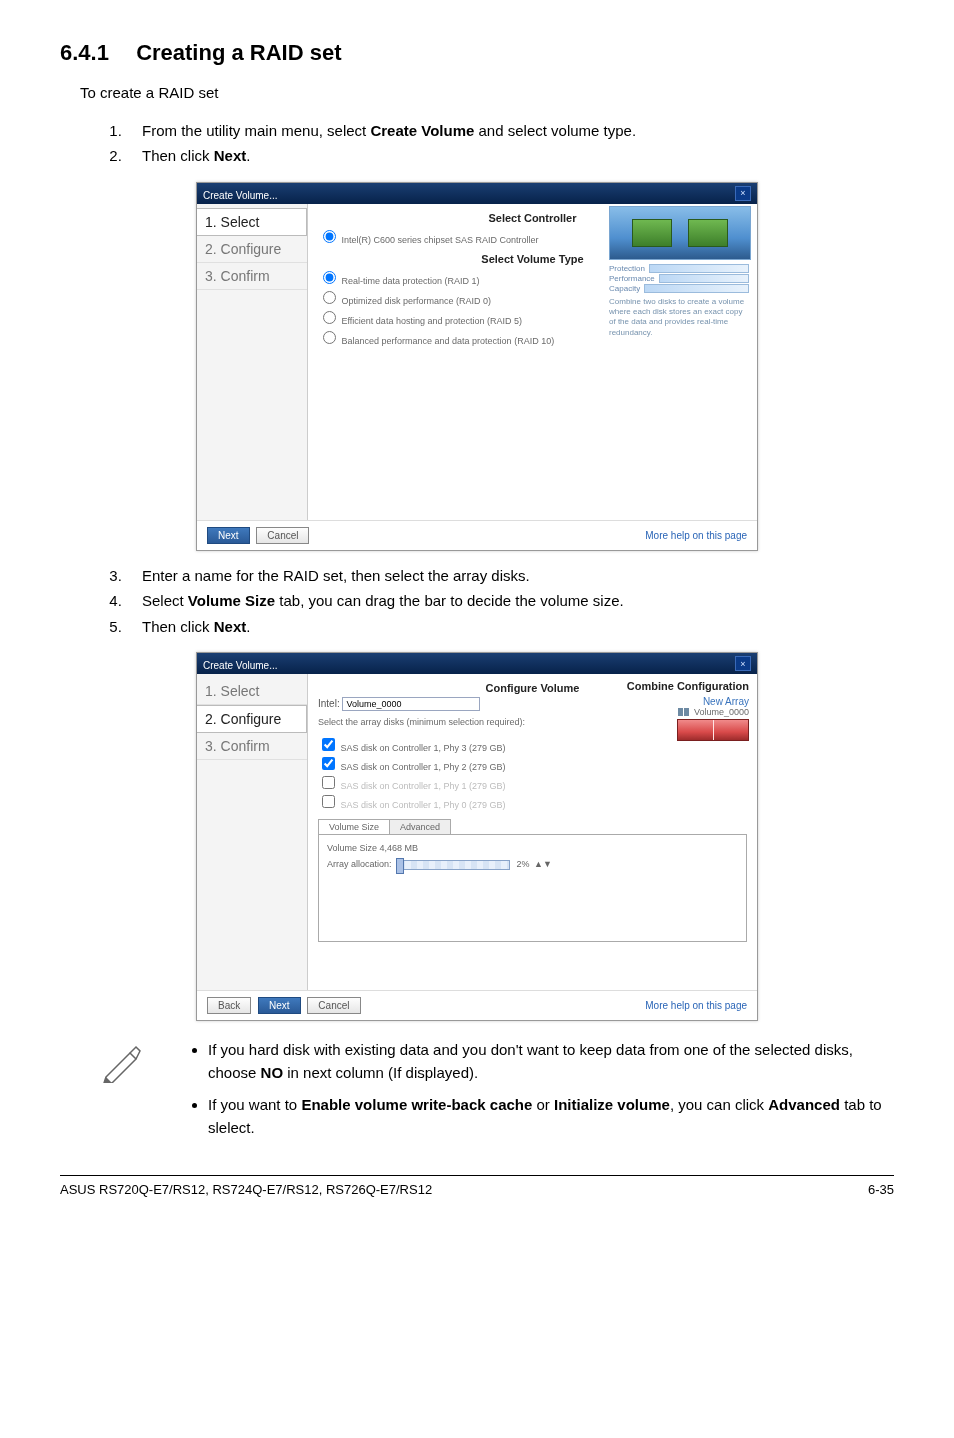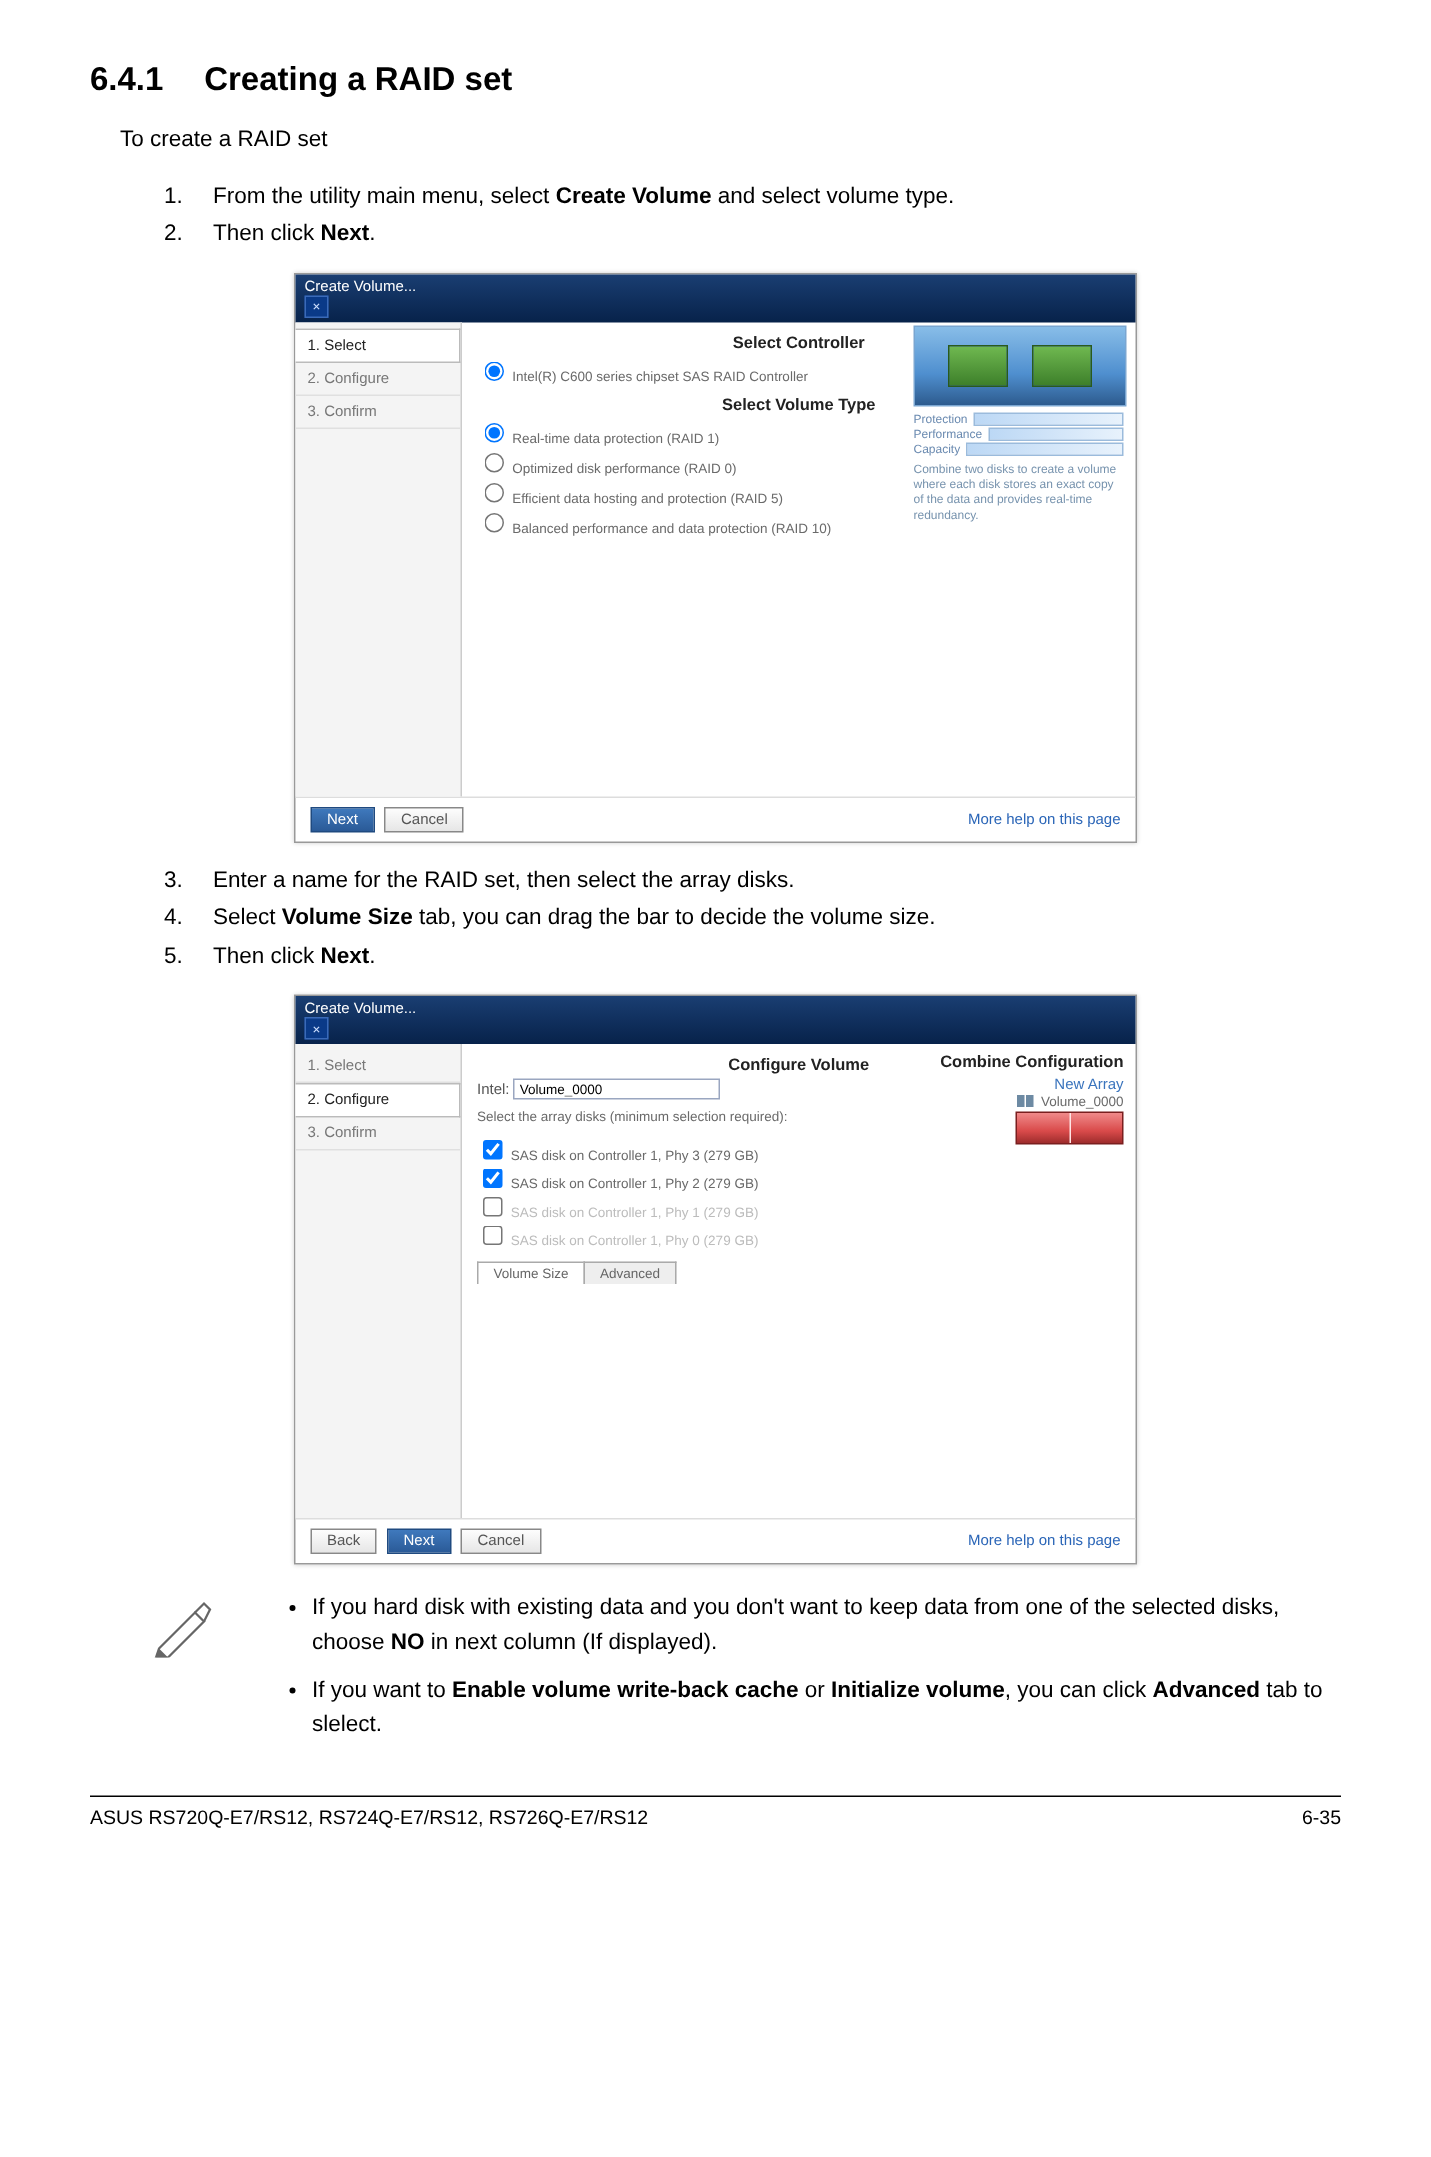--- a/index.html
+++ b/index.html
@@ -40,42 +40,41 @@
     background: #fff;
     box-shadow: 0 0 3px rgba(0,0,0,0.2);
   }
   .titlebar {
     background: linear-gradient(#1a3e72, #07224a);
     color: #fff;
     font-size: 10px;
     padding: 3px 6px;
     display: flex;
     justify-content: space-between;
-    align-items: flex-start;
-    flex-direction: column;
+    align-items: flex-end;
   }
   .titlebar .closebtn {
     background: #0a3a88;
     border: 1px solid #3a6ab8;
     width: 14px;
     height: 13px;
     display: inline-flex;
     align-items: center;
     justify-content: center;
     font-size: 9px;
     color: #cfe0ff;
   }
   .body {
     display: flex;
   }
   .wizard {
     width: 110px;
     background: #f4f4f4;
     border-right: 1px solid #ccc;
-    font-size: 10px;
+    font-size: 14px;
     padding: 4px 0;
   }
   .step {
     padding: 5px 8px;
     color: #777;
     border-bottom: 1px solid #e0e0e0;
   }
   .step.active {
     background: #fff;
     color: #222;
@@ -418,20 +417,29 @@
         <div><input type="checkbox" checked="" style=""> <span>SAS disk on Controller 1, Phy 3 (279 GB)</span></div>
         <div><input type="checkbox" checked="" style=""> <span>SAS disk on Controller 1, Phy 2 (279 GB)</span></div>
         <div style="color:#bcbcbc"><input type="checkbox" style=""> <span>SAS disk on Controller 1, Phy 1 (279 GB)</span></div>
         <div style="color:#bcbcbc"><input type="checkbox" style=""> <span>SAS disk on Controller 1, Phy 0 (279 GB)</span></div>
       </div>
       <div class="tabblock">
         <div class="tabs">
           <div class="tab">Volume Size</div>
           <div class="tab inactive">Advanced</div>
         </div>
+        <div class="tabpane">
+          <div>Volume Size 4,468 MB</div>
+          <div style="margin-top:6px">
+            <span>Array allocation:</span>
+            <span class="slider"><span class="handle"></span></span>
+            <span>2%</span>
+            <span style="margin-left:2px;">▲▼</span>
+          </div>
+        </div>
       </div>
       <div class="propbox">
         <div class="ptitle">Combine Configuration</div>
         <div class="newarr">New Array</div>
         <div class="vol">
           <svg class="icon-hdds" viewBox="0 0 12 10">
               <rect x="0" y="1" width="5" height="8" fill="#6d8aa3"></rect>
               <rect x="6" y="1" width="5" height="8" fill="#6d8aa3"></rect>
             </svg>
           <span>Volume_0000</span>

